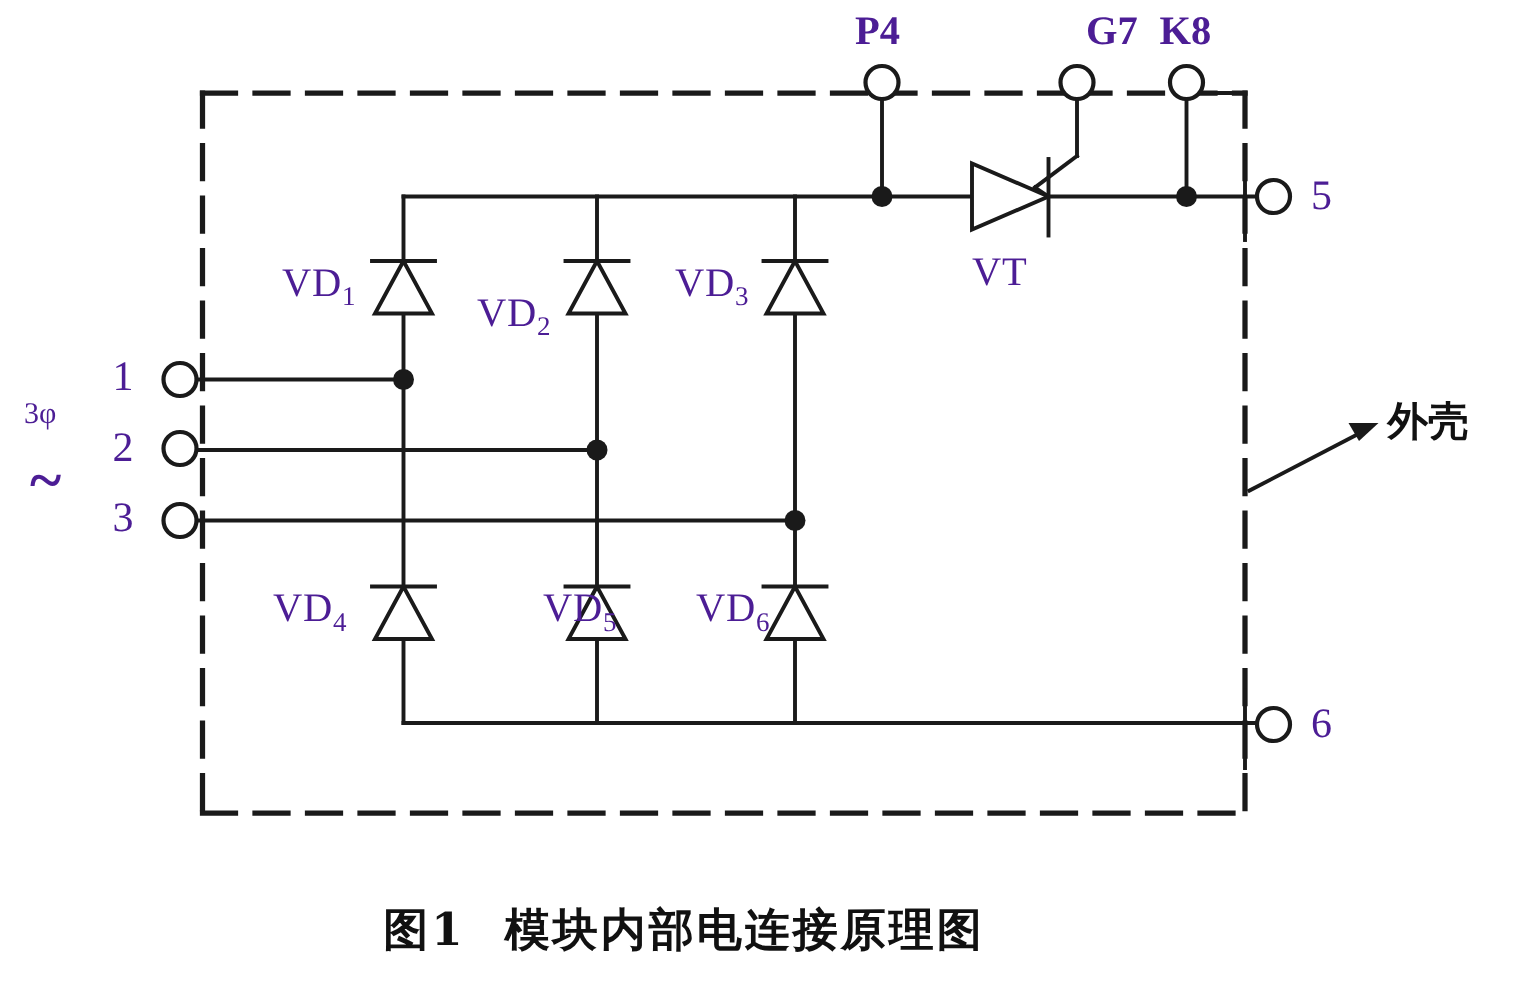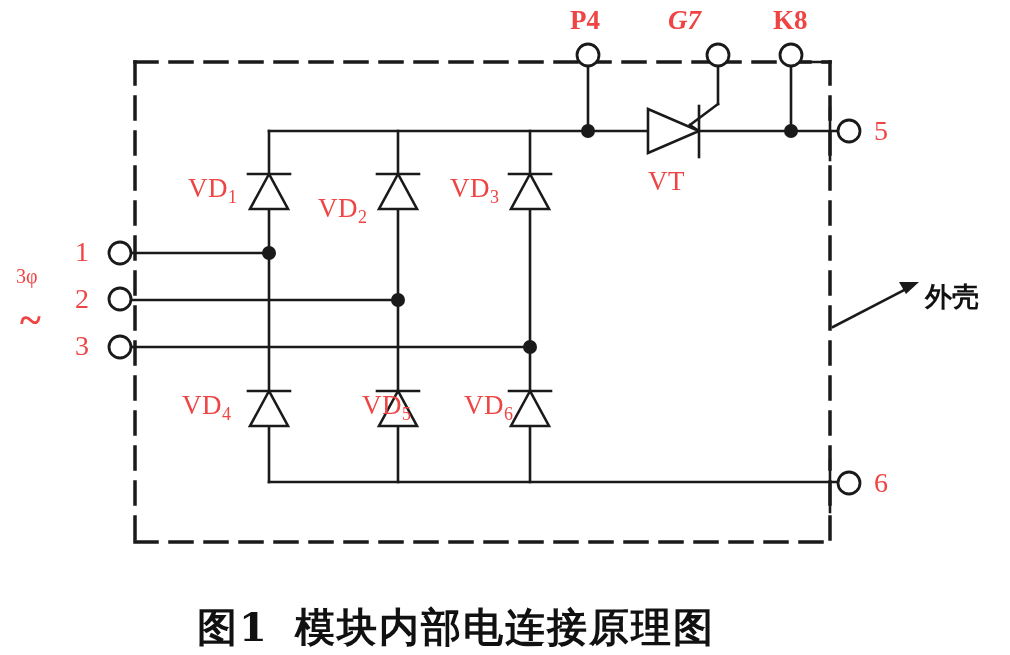--- a/index.html
+++ b/index.html
@@ -21,21 +21,21 @@
     height: 655px;
   }
   svg.schematic {
     position: absolute;
     left: 0; top: 0;
     width: 1010px;
     height: 655px;
   }
   .lbl {
     position: absolute;
-    color: #ef4444;
+    color: #4c1d95;
     white-space: nowrap;
     line-height: 1;
   }
   .comp-label {
     font-family: "Liberation Serif", serif;
     font-size: 27px;
     letter-spacing: 0.5px;
   }
   .comp-label .sub {
     font-size: 18px;
@@ -66,21 +66,21 @@
     font-weight: bold;
     color: #111111;
   }
   .caption {
     position: absolute;
     left: 0;
     top: 600px;
     width: 912px;
     text-align: center;
     font-family: "DejaVu Serif", serif;
-    font-size: 40px;
+    font-size: 30px;
     font-weight: bold;
     color: #111111;
     letter-spacing: 2px;
   }
   .caption .gap { display: inline-block; width: 26px; }
 </style>
 </head>
 <body>
 
 <div id="diagram-root">
@@ -206,32 +206,32 @@
 
   <div class="lbl comp-label" style="left:182px; top:392px;"><span>VD</span><span class="sub">4</span></div>
 
   <div class="lbl comp-label" style="left:314px; top:392px;margin-left:48px;"><span>VD</span><span class="sub">5</span></div>
 
   <div class="lbl comp-label" style="left:464px; top:392px;"><span>VD</span><span class="sub">6</span></div>
 
   <div class="lbl comp-label" style="left:648px; top:168px;">VT</div>
 
   <div class="lbl term-label" style="left:570px; top:7px;">P4</div>
-  <div class="lbl term-label" style="left:668px; top:7px;font-style:italic;">G7</div>
+  <div class="lbl term-label" style="left:724px; top:7px;">G7</div>
   <div class="lbl term-label" style="left:773px; top:7px;font-family:Liberation Serif, serif;">K8</div>
 
   <div class="lbl pin-num" style="left:874px; top:117px;">5</div>
   <div class="lbl pin-num" style="left:874px; top:469px;">6</div>
 
   <div class="lbl pin-num" style="left:75px; top:238px;">1</div>
   <div class="lbl pin-num" style="left:75px; top:285px;">2</div>
   <div class="lbl pin-num" style="left:75px; top:332px;">3</div>
 
   <div class="lbl phase-label" style="left:16px; top:266px;">3φ</div>
   <div class="lbl tilde" style="left:20px; top:300px;">~</div>
 
-  <div class="lbl cjk" style="left:925px; top:268px;margin-top:15px;">外壳</div>
+  <div class="lbl cjk" style="left:925px; top:268px;">外壳</div>
 
   <div class="caption">
     <span>图1</span><span class="gap"></span><span>模块内部电连接原理图</span>
   </div>
 
 </div>
 
 </body></html>

